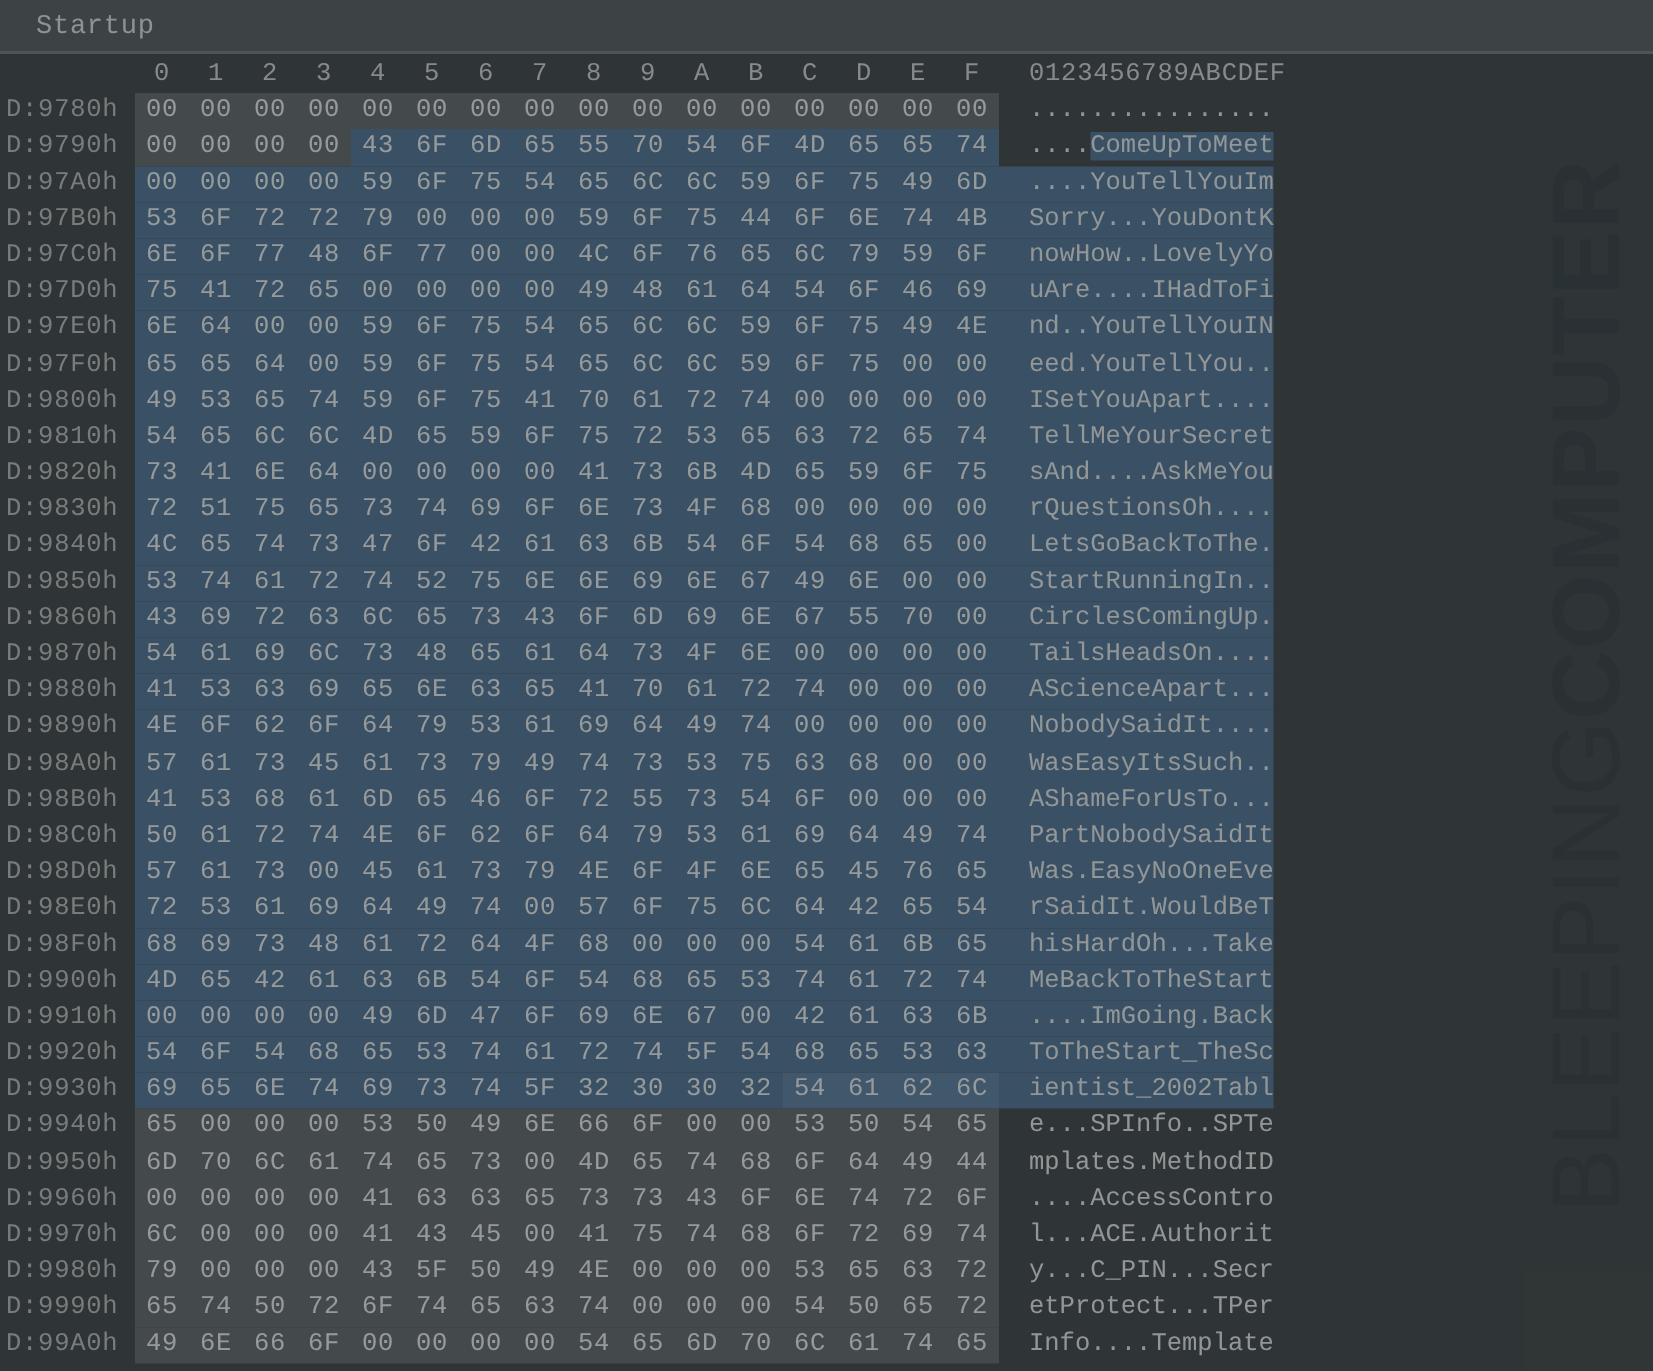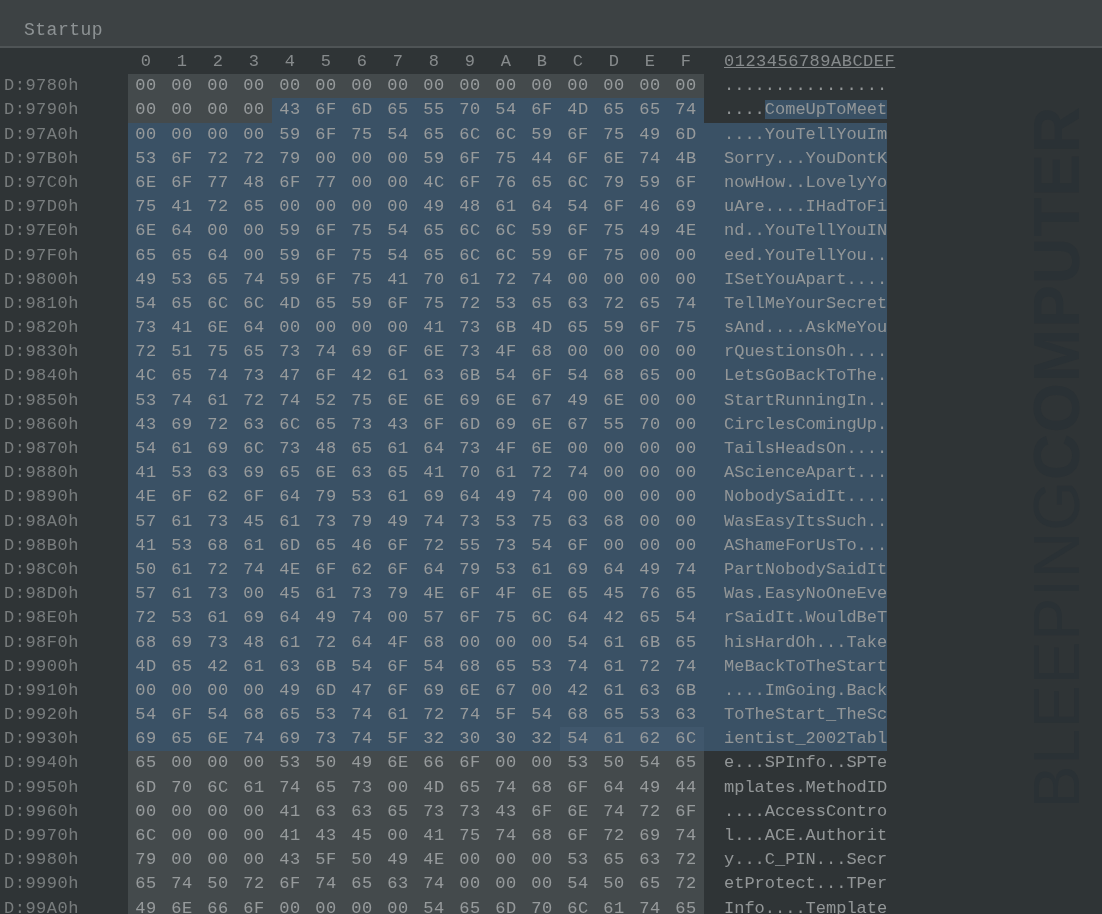--- a/index.html
+++ b/index.html
@@ -36,21 +36,21 @@
     font-weight: 300;
     white-space: nowrap;
   }
   .watermark .bold { font-weight: 800; }
 
   
   .tabbar {
     display:flex;
     align-items:flex-end;
     background: #4f5355;
-    height: 48px;
+    height: 36px;
     padding-left: 4px;
     border-bottom: 2px solid #6a6f71;
   }
   .tab {
     padding: 6px 20px 6px 20px;
     font-size: 18px;
     color: #c9cecf;
     border-top-left-radius: 6px;
     border-top-right-radius: 6px;
     margin-right: 2px;
@@ -75,38 +75,38 @@
     padding-top: 2px;
   }
   .row {
     display:flex;
     align-items: stretch;
     height: 24.2px;
     line-height: 24.2px;
     white-space: pre;
   }
   .offset {
-    width: 128px;
+    width: 90px;
     padding-left: 4px;
     color: #a9adad;
     flex: 0 0 auto;
   }
   .hexcells {
     display:flex;
     flex: 0 0 auto;
   }
   .hc {
     width: 36px;
     text-align: center;
     color: #d8dadb;
     flex: 0 0 auto;
   }
   
   .header .hc, .header .offset { color: #bfc2c3; }
-  .header .ascii-label { color:#bfc2c3; padding-left: 20px; text-decoration: underline; }
+  .header .ascii-label { color:#bfc2c3; padding-left: 20px; }
   .ascii {
     padding-left: 20px;
     color: #d1d4d5;
     flex: 0 0 auto;
     letter-spacing: 0px;
   }
 
   
   .sel { background: #4a6a87; }
   .dim { background: #596062; } 

